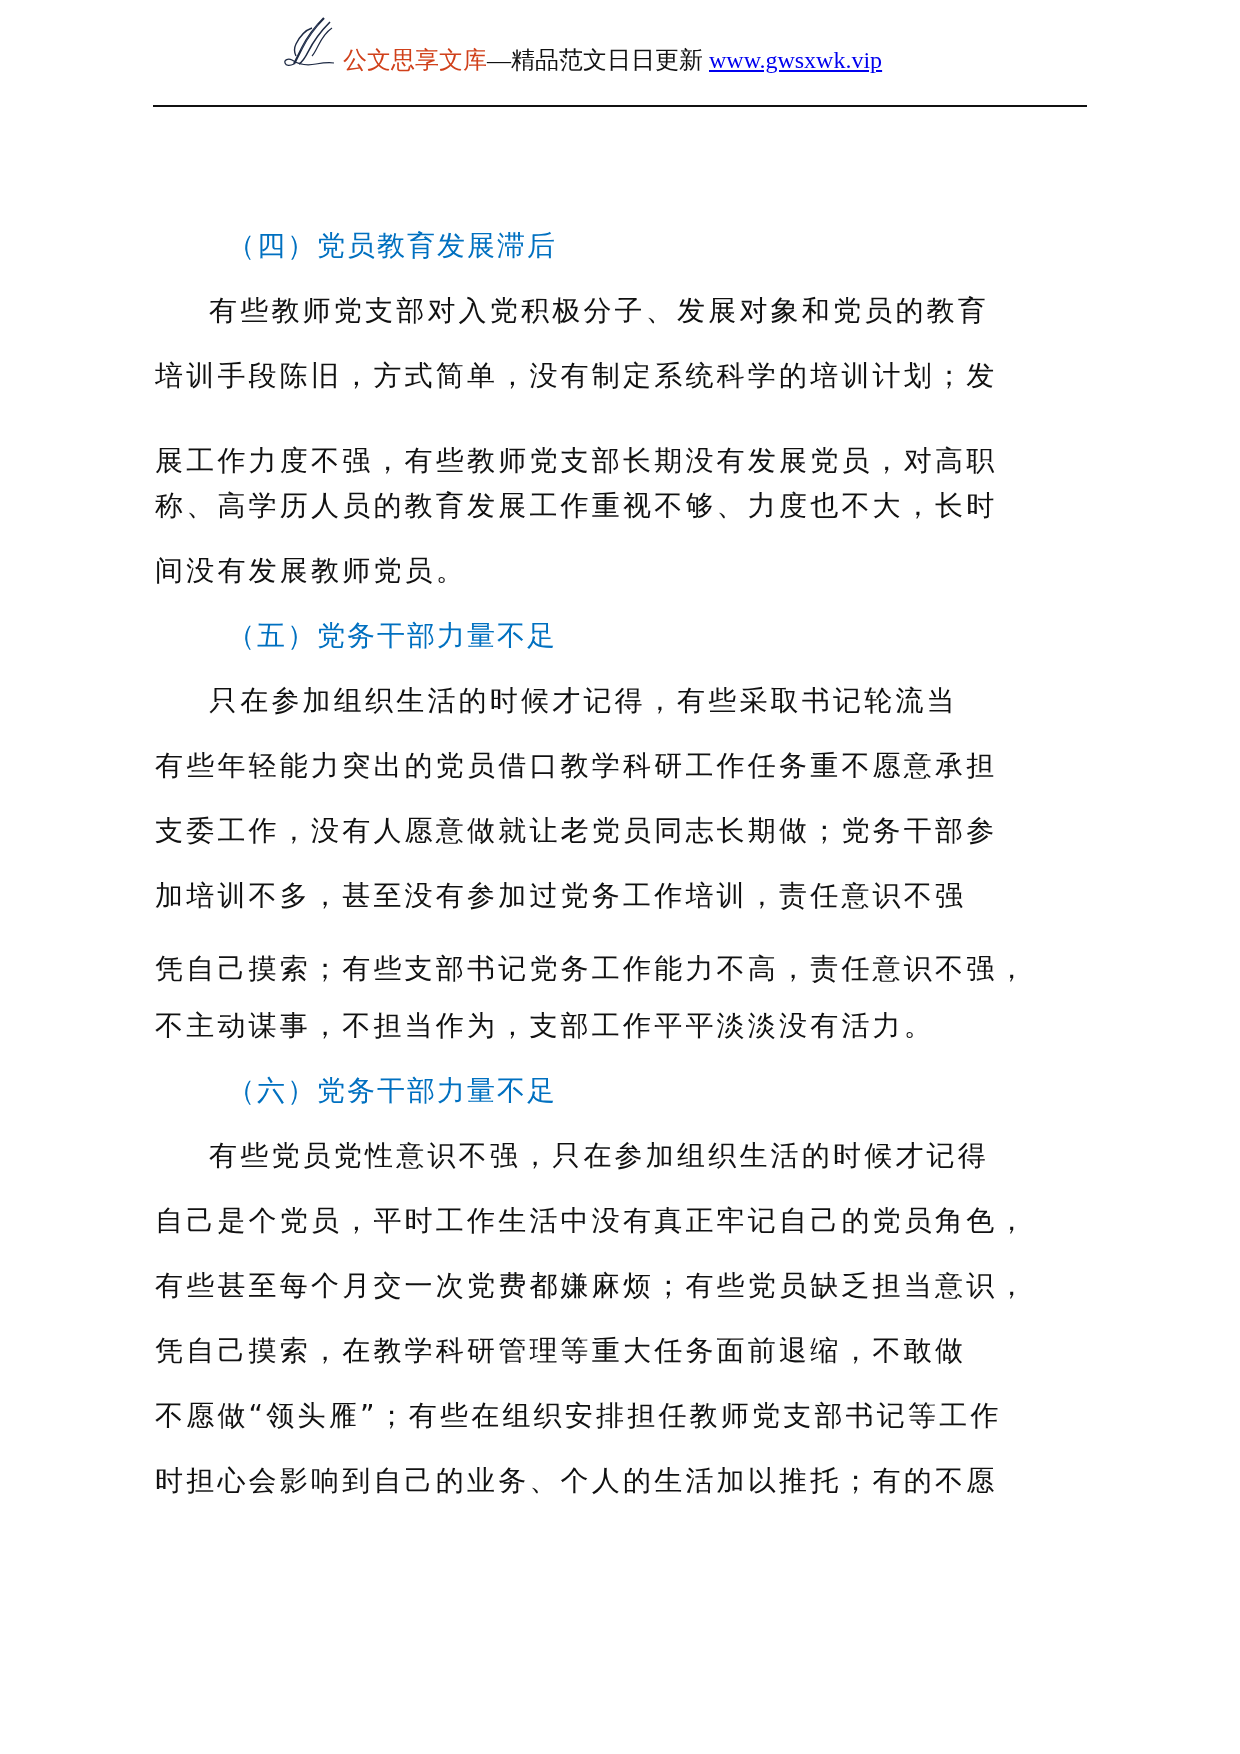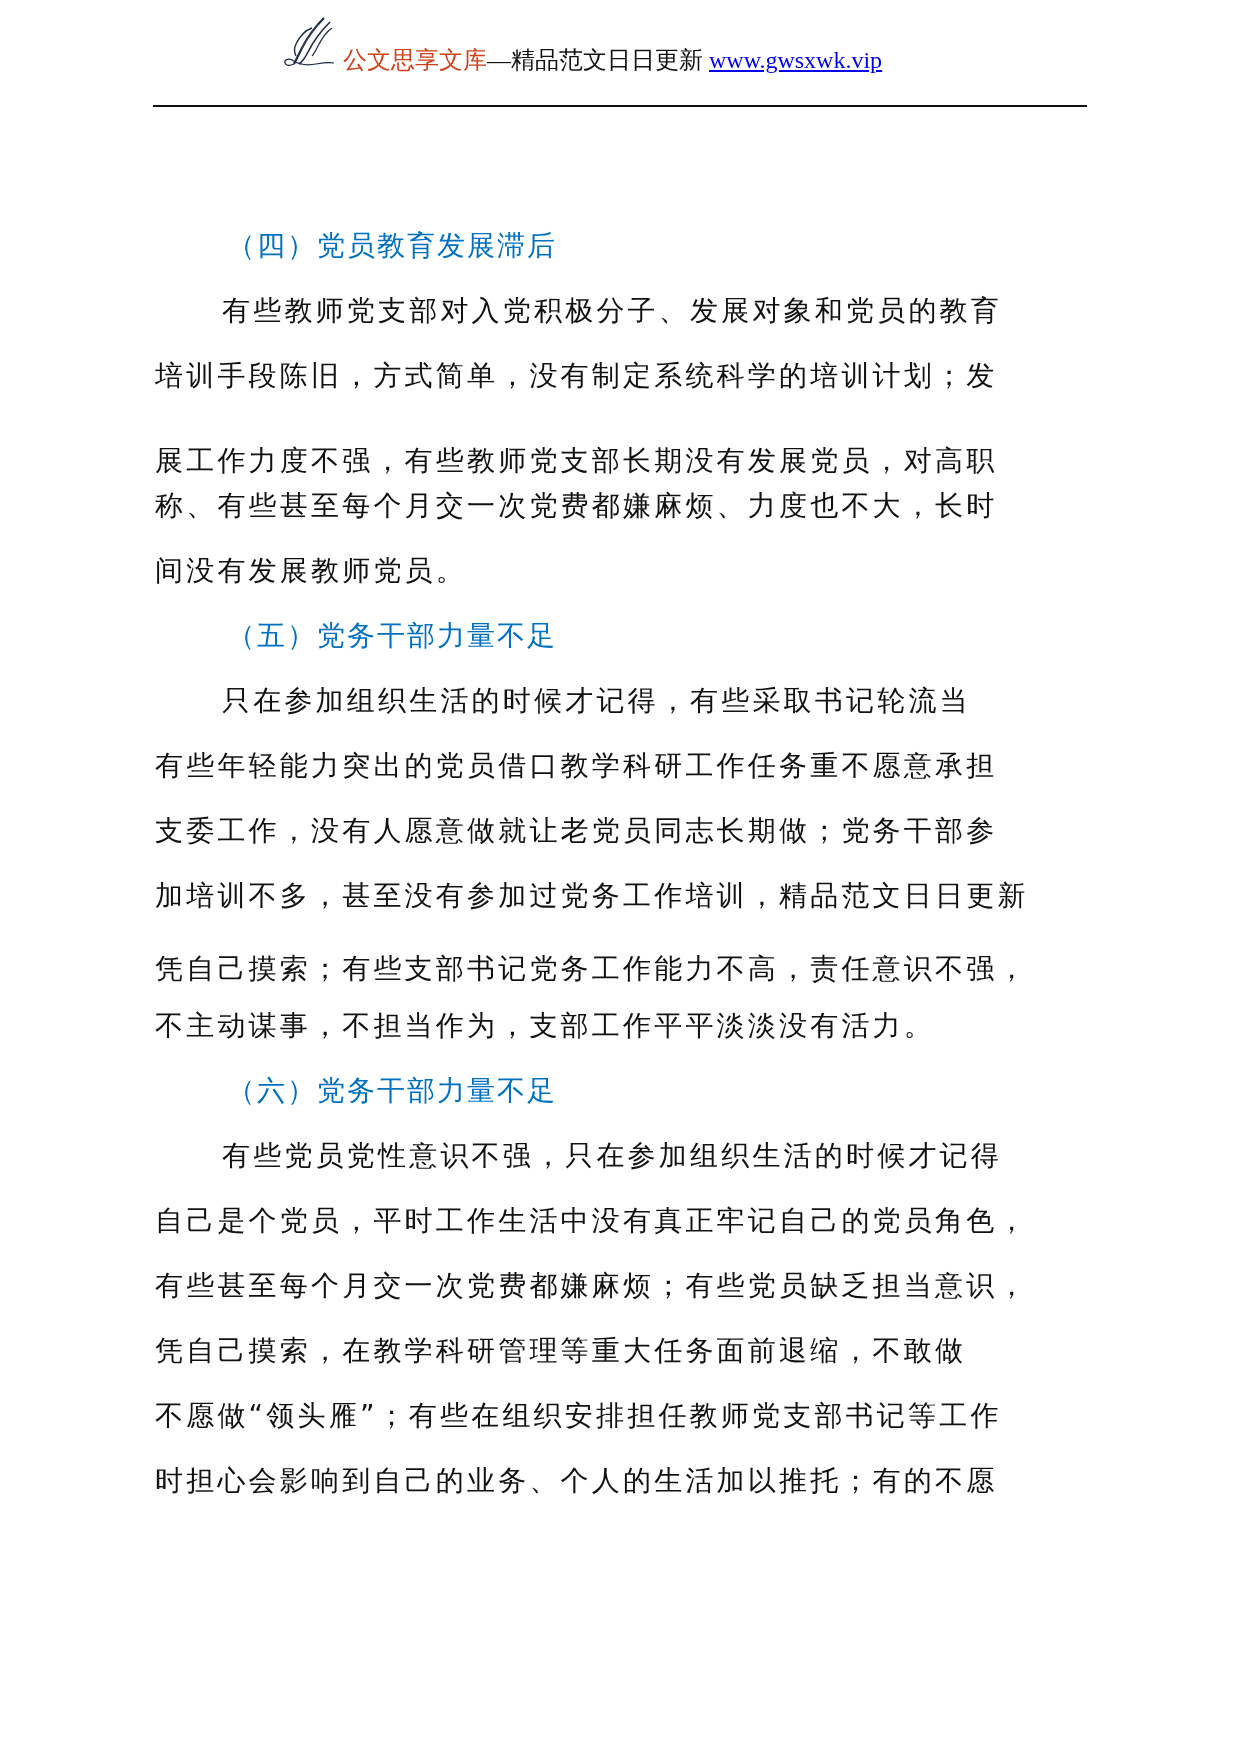--- a/index.html
+++ b/index.html
@@ -62,21 +62,21 @@
   .line {
     position: absolute;
     left: 0;
     height: 65px;
     line-height: 65px;
     font-size: 28px;
     letter-spacing: 3.2px;
     white-space: nowrap;
     color: #111111;
   }
-  .line.indent { left: 67px; }
+  .line.indent { left: 54px; }
   .line.heading { left: 72px; color: #0070c0; letter-spacing: 2px; }
 </style>
 </head>
 <body>
 
 <div class="page-header">
   <svg class="logo" viewBox="0 0 58 54" xmlns="http://www.w3.org/2000/svg">
     <path d="M42 2 C34 10 26 20 20 32 C17 38 14 44 12 48" stroke="#1e2a44" stroke-width="2.2" fill="none"></path>
     <path d="M48 6 C40 14 32 24 26 36 C23 42 20 46 17 48" stroke="#1e2a44" stroke-width="1.6" fill="none"></path>
     <path d="M30 12 C24 14 18 20 14 28 C12 32 12 36 14 40" stroke="#1e2a44" stroke-width="1.4" fill="none"></path>
@@ -89,28 +89,28 @@
   </div>
   <div class="header-rule"></div>
 </div>
 
 <div class="content">
 
   <div class="line heading" style="top:213px">（四）党员教育发展滞后</div>
   <div class="line indent" style="top:278px">有些教师党支部对入党积极分子、发展对象和党员的教育</div>
   <div class="line" style="top:343px">培训手段陈旧，方式简单，没有制定系统科学的培训计划；发</div>
   <div class="line" style="top:428px">展工作力度不强，有些教师党支部长期没有发展党员，对高职</div>
-  <div class="line" style="top:473px">称、有些甚至每个月交一次党费都嫌麻烦、力度也不大，长时</div>
+  <div class="line" style="top:473px">称、高学历人员的教育发展工作重视不够、力度也不大，长时</div>
   <div class="line" style="top:538px">间没有发展教师党员。</div>
 
   <div class="line heading" style="top:603px">（五）党务干部力量不足</div>
   <div class="line indent" style="top:668px">只在参加组织生活的时候才记得，有些采取书记轮流当</div>
   <div class="line" style="top:733px">有些年轻能力突出的党员借口教学科研工作任务重不愿意承担</div>
   <div class="line" style="top:798px">支委工作，没有人愿意做就让老党员同志长期做；党务干部参</div>
-  <div class="line" style="top:863px">加培训不多，甚至没有参加过党务工作培训，精品范文日日更新</div>
+  <div class="line" style="top:863px">加培训不多，甚至没有参加过党务工作培训，责任意识不强</div>
   <div class="line" style="top:936px">凭自己摸索；有些支部书记党务工作能力不高，责任意识不强，</div>
   <div class="line" style="top:993px">不主动谋事，不担当作为，支部工作平平淡淡没有活力。</div>
 
   <div class="line heading" style="top:1058px">（六）党务干部力量不足</div>
   <div class="line indent" style="top:1123px">有些党员党性意识不强，只在参加组织生活的时候才记得</div>
   <div class="line" style="top:1188px">自己是个党员，平时工作生活中没有真正牢记自己的党员角色，</div>
   <div class="line" style="top:1253px">有些甚至每个月交一次党费都嫌麻烦；有些党员缺乏担当意识，</div>
   <div class="line" style="top:1318px">凭自己摸索，在教学科研管理等重大任务面前退缩，不敢做</div>
   <div class="line" style="top:1383px">不愿做“领头雁”；有些在组织安排担任教师党支部书记等工作</div>
   <div class="line" style="top:1448px">时担心会影响到自己的业务、个人的生活加以推托；有的不愿</div>

